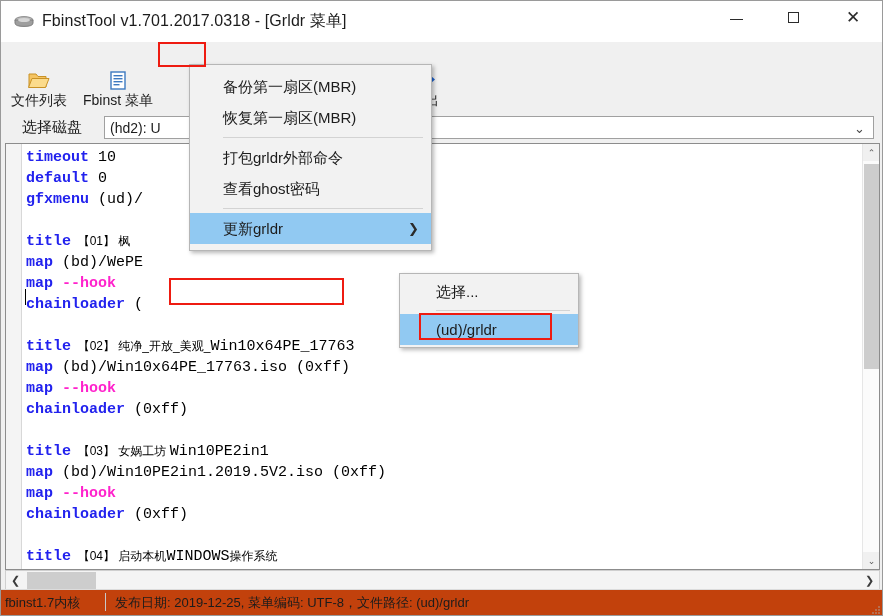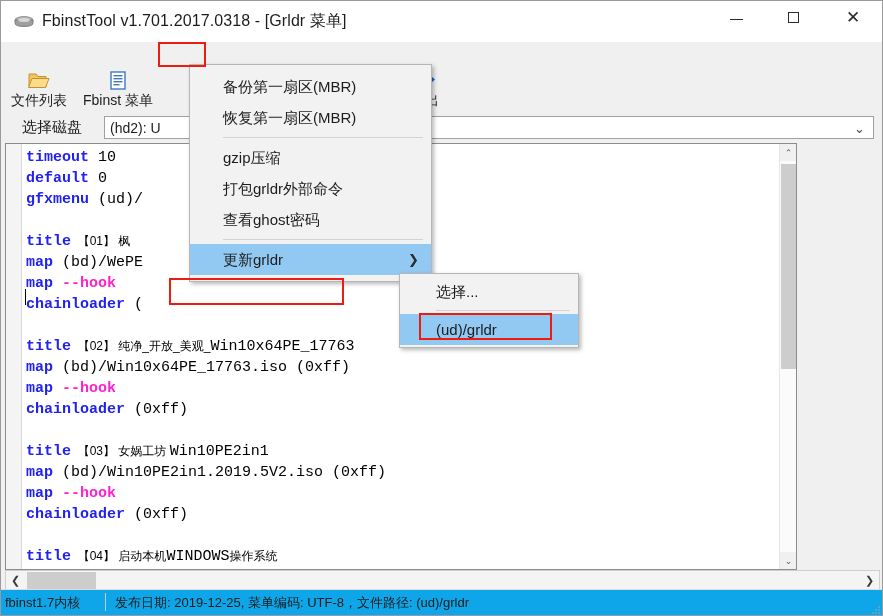--- a/index.html
+++ b/index.html
@@ -170,21 +170,21 @@
     right: 8px; top: 4px;
     font-size: 13px;
     color: #4a4a4a;
     font-family: "DejaVu Sans", sans-serif;
   }
 
   
   .editor-frame {
     position: absolute;
     left: 4px; top: 142px;
-    width: 792px; height: 427px;
+    width: 875px; height: 427px;
     background: #ffffff;
     border: 1px solid #8c8c8c;
     box-sizing: border-box;
     overflow: hidden;
   }
   .gutter {
     position: absolute;
     left: 0; top: 0;
     width: 16px; height: 100%;
     background: #f4f4f4;
@@ -258,21 +258,21 @@
     left: 21px; top: 1px;
     width: 69px; height: 17px;
     background: #cdcdcd;
   }
 
   
   .statusbar {
     position: absolute;
     left: 0; bottom: 0;
     width: 883px; height: 25px;
-    background: #0ea5e9;
+    background: #c2410c;
     border-top: 1px solid #dcdcdc;
   }
   .status-cell {
     position: absolute;
     top: 4px;
     font-size: 13px;
     color: #1c1c1c;
     white-space: nowrap;
   }
   .status-cell.c1 { left: 4px; }
@@ -464,21 +464,20 @@
         <circle cx="6" cy="9" r="0.8" fill="#a8a8a8"></circle>
         <circle cx="3" cy="9" r="0.8" fill="#a8a8a8"></circle>
       </svg>
     </span>
   </div>
 
   <div class="dropdown">
     <div class="dd-item">备份第一扇区(MBR)</div>
     <div class="dd-item">恢复第一扇区(MBR)</div>
     <div class="dd-sep"></div>
-    <div class="dd-item">gzip压缩</div>
     <div class="dd-item">打包grldr外部命令</div>
     <div class="dd-item">查看ghost密码</div>
     <div class="dd-sep"></div>
     <div class="dd-item highlight">
       <span>更新grldr</span>
       <span class="dd-arrow">❯</span>
     </div>
   </div>
 
   <div class="submenu">

